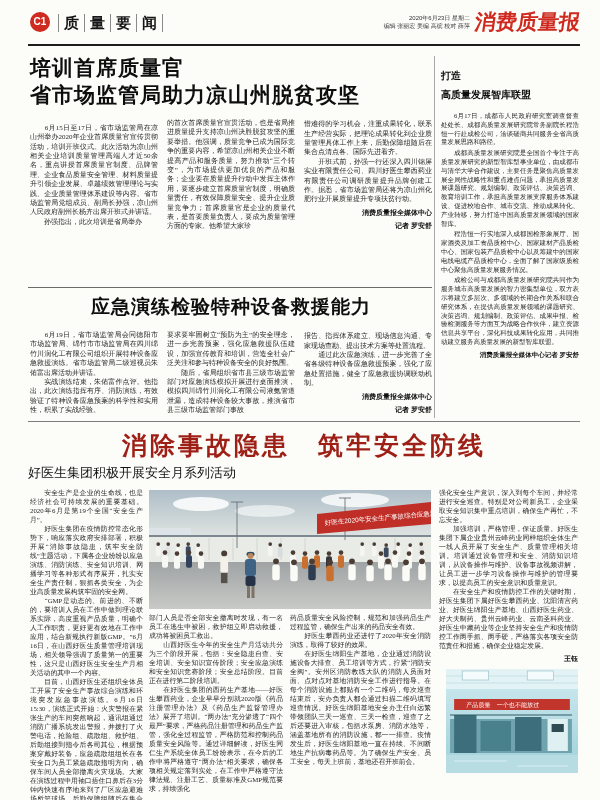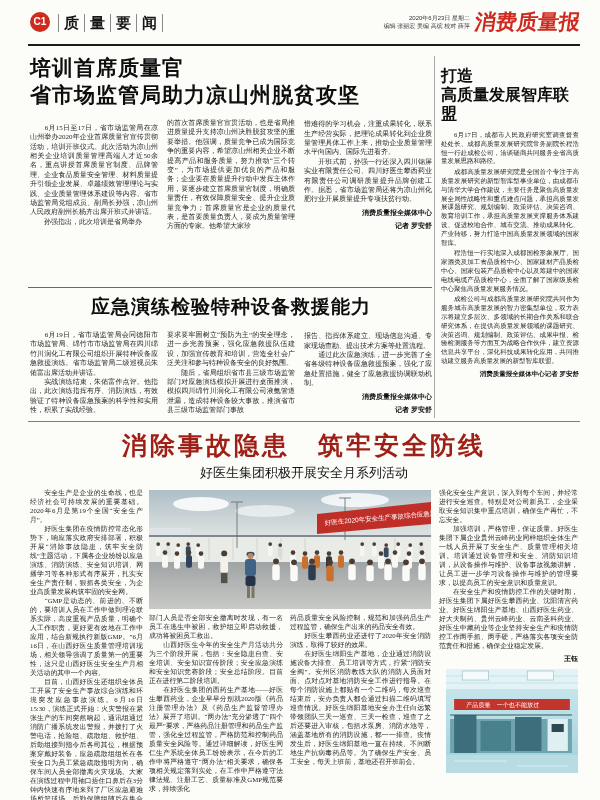--- a/index.html
+++ b/index.html
@@ -30,31 +30,31 @@
   .cols{display:flex;gap:9px;margin-top:11px;align-items:center;}
   .cols>div{flex:1;}
   .div-h1{position:absolute;left:28px;top:287px;width:404px;height:1px;background:#6a6a6a;}
   
   .a2{position:absolute;left:30px;top:294px;width:402px;}
   .a2 .hl{font-family:Liberation Mono, monospace;font-weight:900;font-size:19px;
     text-align:center;color:#0e0e0e;letter-spacing:1px;}
   .vline{position:absolute;left:434px;top:56px;width:1px;height:362px;background:#a8a8a8;}
   
   .sb{position:absolute;left:441px;top:66px;width:138px;}
-  .sb .t{font-family:"Liberation Sans",sans-serif;font-weight:900;font-size:16px;
+  .sb .t{font-family:"Liberation Sans",sans-serif;font-weight:900;font-size:10px;
     line-height:19px;color:#0e0e0e;}
   .sb p{margin:0 0 2px 0;font-size:6.5px;line-height:8.8px;text-align:justify;
     text-indent:13px;color:#262626;}
   .sb .pwrap{margin-top:8px;}
   .sb .byl{font-size:6.5px;}
   .rule-mid{position:absolute;left:28px;top:421px;width:552px;height:1px;background:#7c7c7c;}
   
   .a3title{position:absolute;left:28px;top:429px;width:552px;text-align:center;
     font-family:"Liberation Serif",serif;font-weight:bold;font-size:25px;letter-spacing:3px;}
-  .a3sub{position:absolute;left:28px;top:464px;width:552px;text-align:center;
+  .a3sub{position:absolute;left:28px;top:464px;width:552px;text-align:left;
     font-family:"Liberation Sans",sans-serif;font-size:13px;color:#141414;}
   .a3col{position:absolute;font-size:6.8px;line-height:9px;text-align:justify;
     white-space:pre-wrap;color:#262626;}
   .a3c1{left:30px;top:488px;width:113px;}
   .a3c2{left:149px;top:613px;width:134px;}
   .a3c3{left:290px;top:613px;width:141px;}
   .a3c4{left:439px;top:488px;width:139px;white-space:normal;}
   .a3c4 .coltext4{white-space:pre-wrap;}
   .photo1{position:absolute;left:149px;top:490px;width:282px;height:119px;}
   .photo1 svg,.photo2 svg{display:block;width:100%;height:100%;}
@@ -88,21 +88,21 @@
     <div class="hl">省市场监管局助力凉山州脱贫攻坚</div>
     <div class="cols">
       <div>
           <div class="coltext">　　6月15日至17日，省市场监管局在凉山州举办2020年企业首席质量官宣传贯彻活动，培训开班仪式。此次活动为凉山州相关企业培训质量管理高端人才近50余名，重点讲授首席质量官制度、品牌管理、企业食品质量安全管理、材料质量提升引领企业发展、卓越绩效管理理论与实践、企业质量管理体系建设等内容。省市场监管局党组成员、副局长孙强，凉山州人民政府副州长杨卉出席开班式并讲话。
 　　孙强指出，此次培训是省局举办</div>
         </div>
       <div>
           <div class="coltext">的首次首席质量官宣贯活动，也是省局推进质量提升支持凉山州决胜脱贫攻坚的重要举措。他强调，质量竞争已成为国际竞争的重要内容，希望凉山州相关企业不断提高产品和服务质量，努力推动“三个转变”，为市场提供更加优良的产品和服务；企业要在质量提升行动中发挥主体作用，要逐步建立首席质量官制度，明确质量责任，有效保障质量安全、提升企业质量竞争力；首席质量官是企业的质量代表，是首要质量负责人，要成为质量管理方面的专家。他希望大家珍</div>
         </div>
       <div>
-        <div class="coltext">惜难得的学习机会，注重成果转化，联系生产经营实际，把理论成果转化到企业质量管理具体工作上来，推动企业质量管理水平向国内、国际先进看齐。
+        <div class="coltext">惜难得的学习机会，注重成果转化，联系生产经营实际，把理论成果转化到企业质量管理具体工作上来，后勤保障组随后在集合点清点各、国际先进看齐。
 　　开班式前，孙强一行还深入四川锦屏实业有限责任公司、四川好医生攀西药业有限责任公司调研质量提升品牌创建工作。据悉，省市场监管局还将为凉山州化肥行业开展质量提升专项扶贫行动。</div>
         <div class="byl">消费质量报全媒体中心</div>
         <div class="byl">记者 罗安舒</div>
       </div>
     </div>
   </div>
   <div class="div-h1"></div>
 
   <div class="a2">
     <div class="hl">应急演练检验特种设备救援能力</div>

